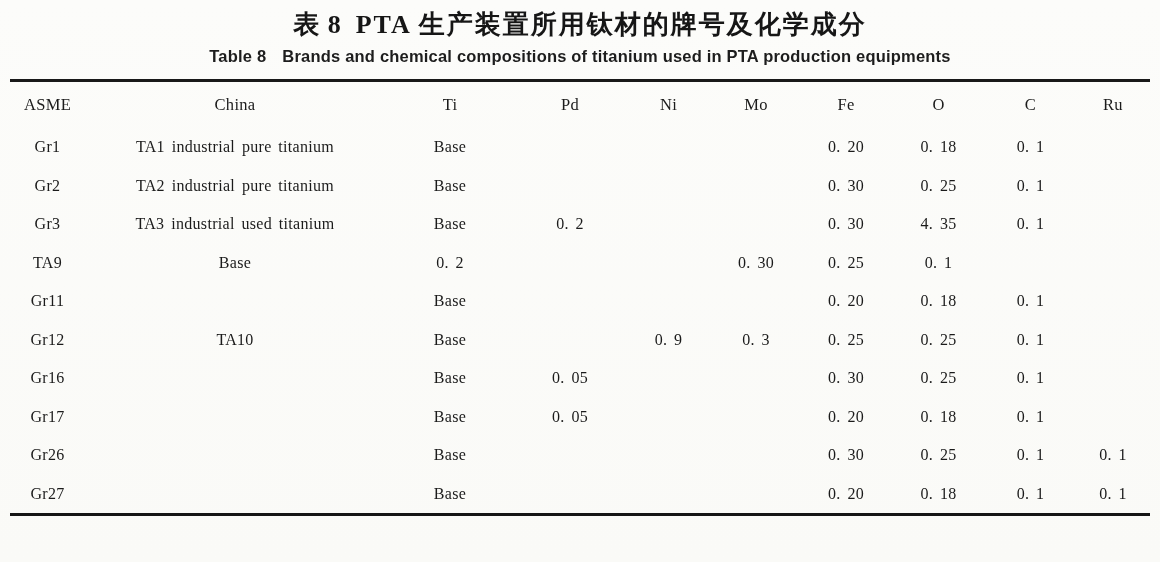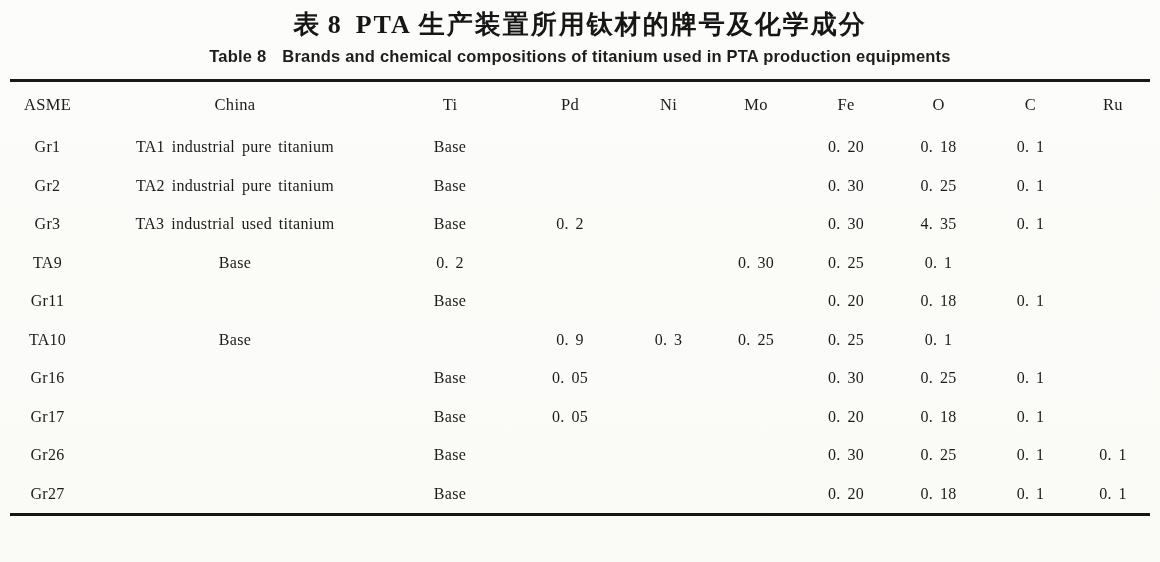--- a/index.html
+++ b/index.html
@@ -159,20 +159,21 @@
           <div class="cell">Base</div>
           <div class="cell"></div>
           <div class="cell"></div>
           <div class="cell"></div>
           <div class="cell">0. 20</div>
           <div class="cell">0. 18</div>
           <div class="cell">0. 1</div>
           <div class="cell"></div>
         </div>
         <div class="gridrow">
+          <div class="cell">Gr12</div>
           <div class="cell">TA10</div>
           <div class="cell">Base</div>
           <div class="cell"></div>
           <div class="cell">0. 9</div>
           <div class="cell">0. 3</div>
           <div class="cell">0. 25</div>
           <div class="cell">0. 25</div>
           <div class="cell">0. 1</div>
           <div class="cell"></div>
         </div>

